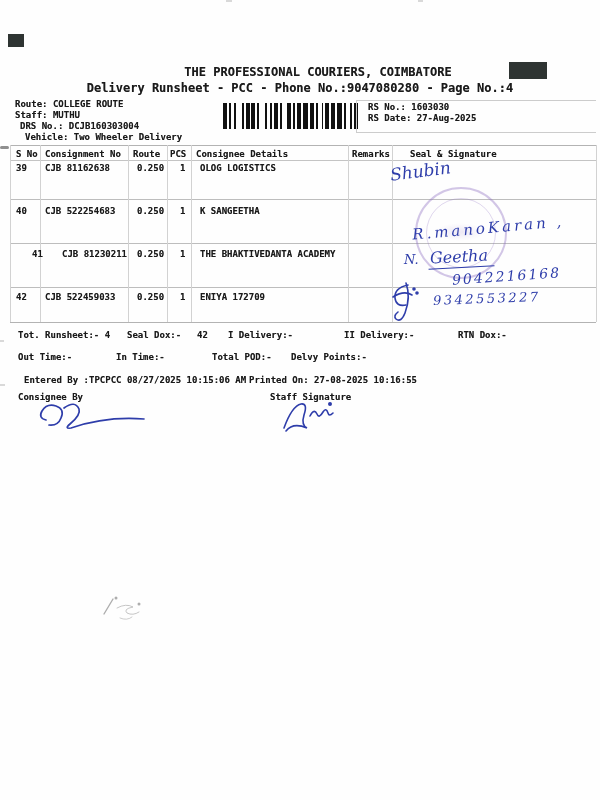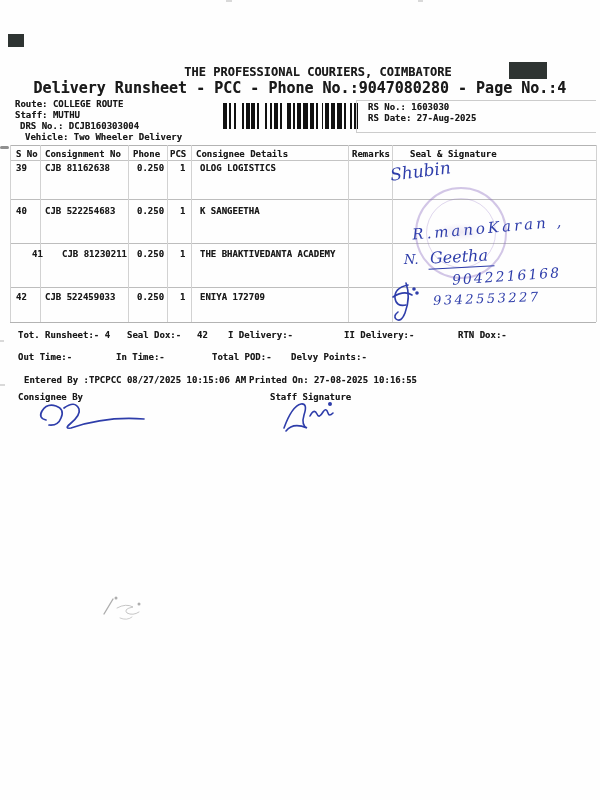--- a/index.html
+++ b/index.html
@@ -1,20 +1,20 @@
 <!DOCTYPE html>
 <html><head>
 <meta charset="utf-8">
 <style>
   html,body{margin:0;padding:0;background:#e8e8e8;}
   .page{position:relative;width:600px;height:800px;background:#fefefe;overflow:hidden;
         font-family:"DejaVu Sans Mono","Liberation Mono",monospace;color:#1a1a1a;}
   .t{position:absolute;white-space:pre;font-weight:bold;text-shadow:0 0 .5px rgba(50,50,50,.55);}
   .s9{font-size:9px;line-height:10px;}
-  .s11{font-size:15px;line-height:12px;}
+  .s11{font-size:12px;line-height:12px;}
   .s12{font-size:12px;line-height:13px;padding-left:36px;}
   .center{left:0;right:0;text-align:center;}
   .hline{position:absolute;height:1px;background:#bdbdbd;}
   .vline{position:absolute;width:1px;background:#d2d2d2;}
   .faint{background:#d9d9d9;}
   .hand{position:absolute;font-family:"DejaVu Serif","Liberation Serif",serif;
         font-style:italic;color:#2e3daa;white-space:pre;}
   .barcode{position:absolute;left:223px;top:103px;width:142px;height:26px;overflow:hidden;
            display:flex;align-items:stretch;}
   .barcode div{height:100%;}
@@ -116,21 +116,21 @@
     <div class="vline" style="left:40px;top:145px;height:177px;"></div>
     <div class="vline" style="left:128px;top:145px;height:177px;"></div>
     <div class="vline" style="left:167px;top:145px;height:177px;"></div>
     <div class="vline" style="left:191px;top:145px;height:177px;"></div>
     <div class="vline" style="left:348px;top:145px;height:177px;"></div>
     <div class="vline" style="left:392px;top:145px;height:177px;"></div>
     <div class="vline" style="left:596px;top:145px;height:177px;"></div>
 
     <div class="t s9" style="left:16px;top:149px;">S No</div>
     <div class="t s9" style="left:45px;top:149px;">Consignment No</div>
-    <div class="t s9" style="left:133px;top:149px;">Phone</div>
+    <div class="t s9" style="left:133px;top:149px;">Route</div>
     <div class="t s9" style="left:170px;top:149px;">PCS</div>
     <div class="t s9" style="left:196px;top:149px;">Consignee Details</div>
     <div class="t s9" style="left:352px;top:149px;">Remarks</div>
     <div class="t s9" style="left:410px;top:149px;">Seal &amp; Signature</div>
 
     <div>
       <div class="t s9" style="left:16px;top:163px;">39</div>
       <div class="t s9" style="left:45px;top:163px;">CJB 81162638</div>
       <div class="t s9" style="left:137px;top:163px;">0.250</div>
       <div class="t s9" style="left:180px;top:163px;">1</div>

